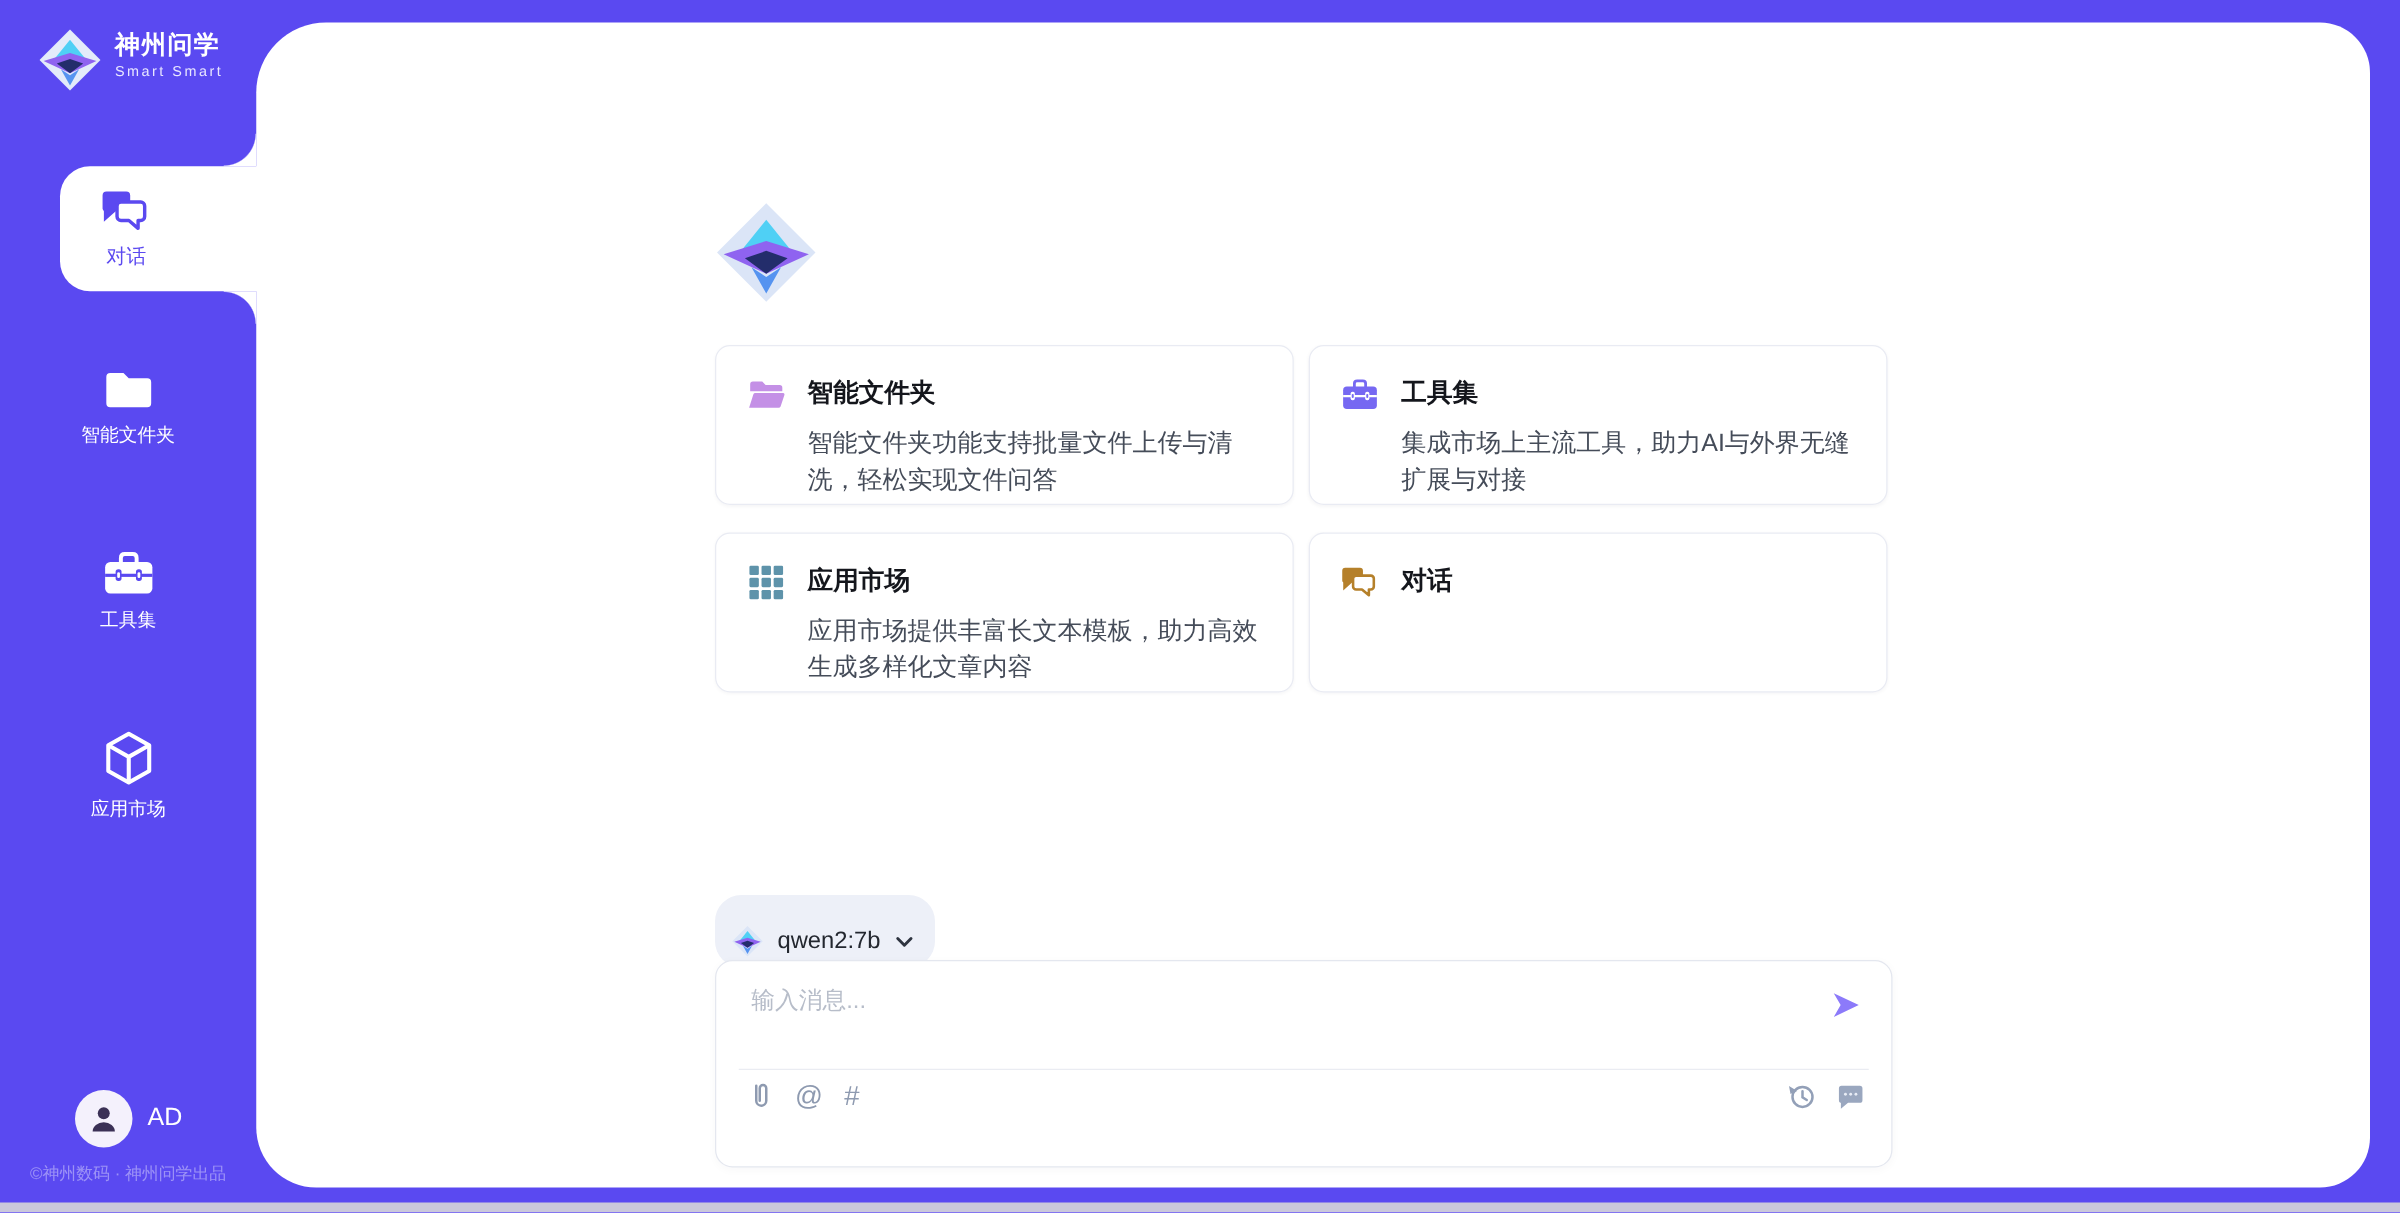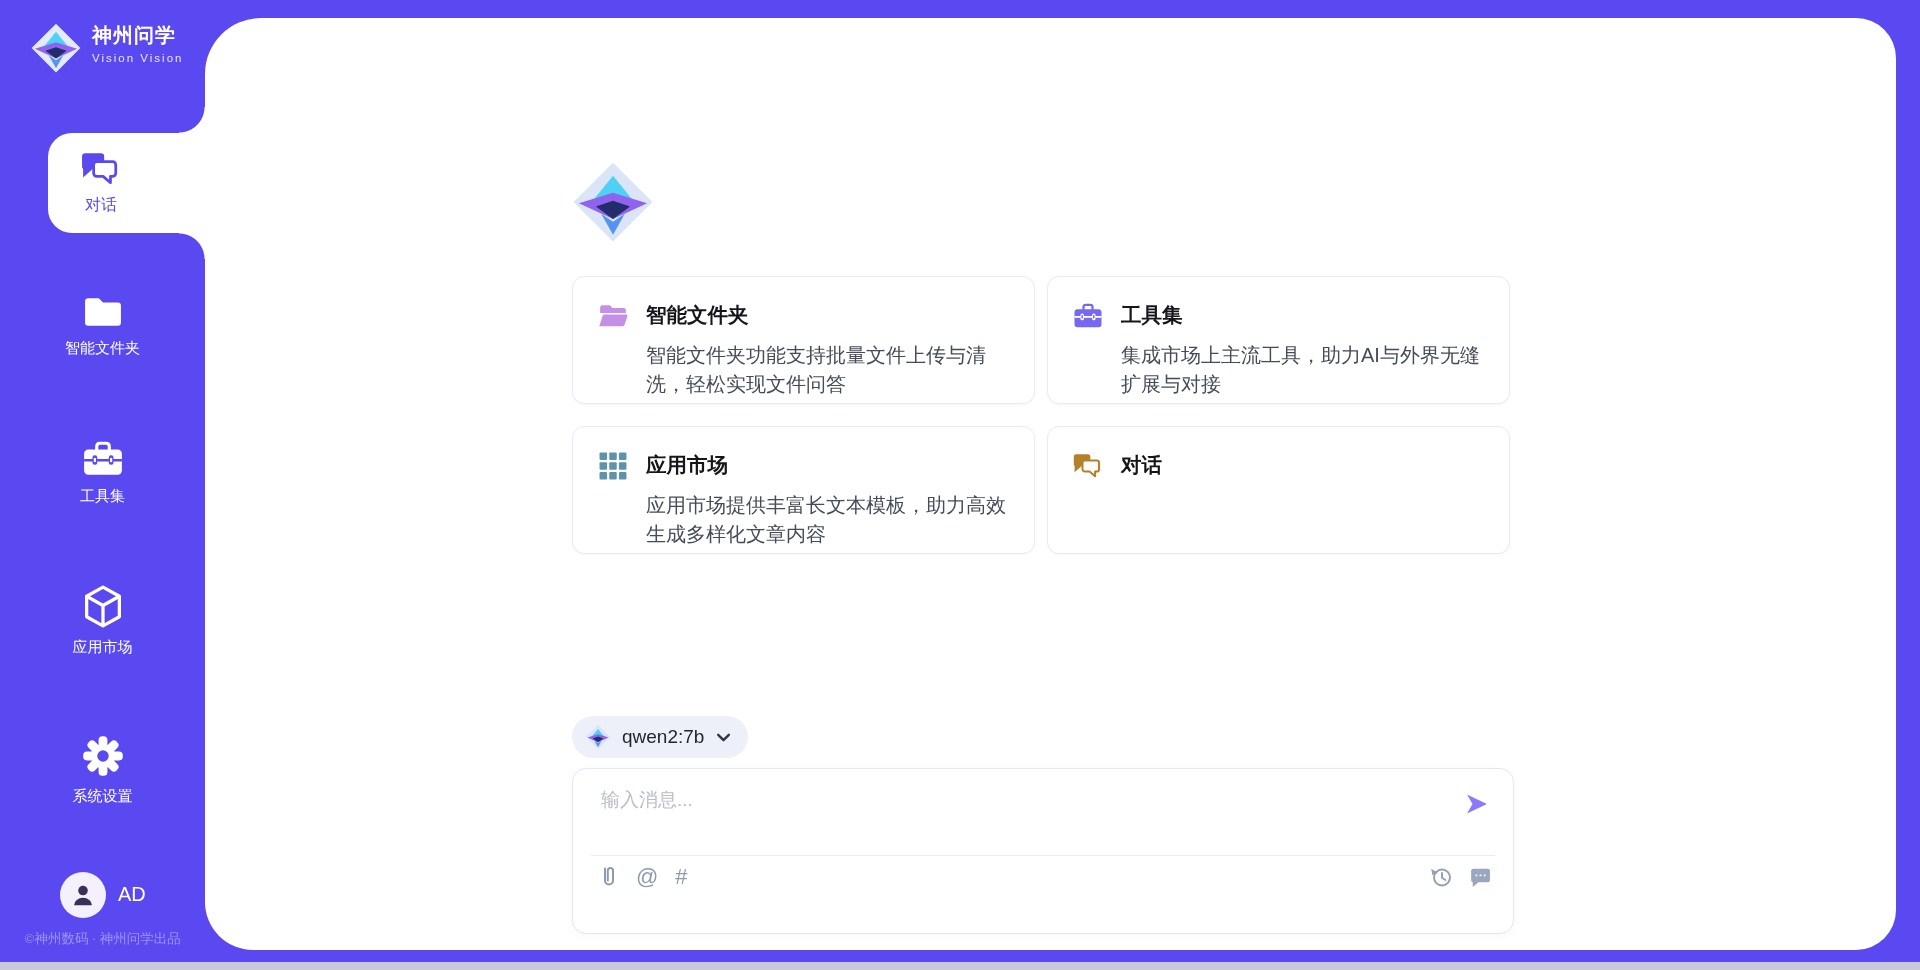--- a/index.html
+++ b/index.html
@@ -27,40 +27,40 @@
   .nav-item{position:absolute;left:0;width:205px;text-align:center;cursor:pointer;}
   .nav-item svg{display:block;margin:0 auto 9px auto;}
   .nav-item .label{color:#fff;font-size:15px;}
 
   .user-row{position:absolute;left:0;top:872px;width:188px;height:48px;cursor:pointer;}
   .avatar{position:absolute;left:60px;top:0;width:46px;height:46px;border-radius:50%;
           background:#f4f1fc;display:flex;align-items:center;justify-content:center;}
   .user-label{position:absolute;left:118px;top:11px;color:#fff;font-size:20px;font-weight:500;}
 
   .side-footer{position:absolute;left:0;top:930px;width:205px;text-align:center;
-               color:rgba(255,255,255,0.40);font-size:13.5px;font-family:Liberation Serif, serif;}
+               color:rgba(255,255,255,0.40);font-size:13.5px;}
 
   .bottom-strip{position:absolute;left:0;top:962px;width:1920px;height:8px;background:#cac8db;}
 
   
   .greeting{position:absolute;left:571px;top:160px;display:flex;align-items:center;gap:26px;}
   .greeting .gem{width:84px;height:84px;}
   .greeting h1{margin:0;font-size:27px;font-weight:bold;color:#15181f;letter-spacing:0.5px;}
 
   .cards{position:absolute;left:572px;top:276px;width:940px;display:grid;
          grid-template-columns:463px 463px;grid-column-gap:12px;grid-row-gap:22px;}
   .card{height:128px;background:#fff;border:1px solid #e9ebf3;border-radius:12px;box-sizing:border-box;
         padding:23px 26px 0 25px;box-shadow:0 1px 3px rgba(25,28,60,0.04);cursor:pointer;
         display:grid;grid-template-columns:48px 1fr;}
   .card .cicon{width:30px;height:28px;margin-top:2px;}
   .card .ctitle{font-size:20.5px;font-weight:bold;color:#14161c;line-height:30px;}
   .card .cdesc{grid-column:2;font-size:20px;line-height:29px;color:#454c59;margin-top:6px;}
 
   .model-pill{position:absolute;left:572px;top:716px;height:42px;border-radius:21px;background:#edf0f8;
-              display:flex;align-items:center;gap:11px;padding:0 16px 0 13px;cursor:pointer;}
+              display:flex;align-items:center;gap:11px;padding:16px 16px 0 13px;cursor:pointer;}
   .model-pill .gem{width:26px;height:26px;}
   .model-pill .mlabel{font-size:19px;color:#23272f;}
 
   .composer{position:absolute;left:572px;top:768px;width:942px;height:166px;background:#fff;
             border:1.5px solid #e4e7ef;border-radius:14px;box-sizing:border-box;
             box-shadow:0 2px 8px rgba(30,30,70,0.03);}
   .composer textarea{position:absolute;left:26px;top:16px;width:840px;height:62px;border:none;outline:none;
             resize:none;font-family:"Liberation Sans","DejaVu Sans",sans-serif;font-size:19px;color:#333;
             background:transparent;}
   .composer textarea::placeholder{color:#b7bdc9;}
@@ -81,21 +81,21 @@
   <div class="brand">
     <svg class="gem" viewBox="0 0 64 64">
       <polygon points="32,2 62,32 32,62 2,32" fill="#e3ebfa"></polygon>
       <polygon points="32,12 49,33 15,33" fill="#4fd0f5"></polygon>
       <polygon points="6,33 32,25 58,33 32,45" fill="#8f63f0"></polygon>
       <polygon points="32,31 45,35.5 32,45 19,35.5" fill="#232d6b"></polygon>
       <polygon points="32,47 41,41 32,57 23,41" fill="#3d85ef" opacity="0.85"></polygon>
     </svg>
     <div>
       <div class="brand-name">神州问学</div>
-      <div class="brand-sub">Vision Vision</div>
+      <div class="brand-sub">Smart Smart</div>
     </div>
   </div>
 
   <div class="corner top"></div>
   <div class="corner bottom"></div>
 
   <div class="active-tab">
     <svg width="40" height="36" viewBox="0 0 38 34">
       <path d="M4,2 h15 a3,3 0 0 1 3,3 v9 a3,3 0 0 1 -3,3 H11 l-9,8 v-8 a3,3 0 0 1 -1,-3 V5 a3,3 0 0 1 3,-3 z" fill="#5b49f0"></path>
       <path d="M15,10 h15 a3,3 0 0 1 3,3 v8 a3,3 0 0 1 -3,3 h-2 v6 l-7,-6 h-6 a3,3 0 0 1 -3,-3 v-8 a3,3 0 0 1 3,-3 z" fill="#ffffff" stroke="#5b49f0" stroke-width="2.6" stroke-linejoin="round"></path>
@@ -124,33 +124,20 @@
   </div>
 
   <div class="nav-item" style="top:584px;">
     <svg width="42" height="45" viewBox="0 0 40 44">
       <path d="M20,3 36,12 V32 L20,41 4,32 V12 Z" fill="none" stroke="#ffffff" stroke-width="3.2" stroke-linejoin="round"></path>
       <path d="M4,12 20,21 36,12 M20,21 V41" fill="none" stroke="#ffffff" stroke-width="3.2" stroke-linejoin="round"></path>
     </svg>
     <div class="label">应用市场</div>
   </div>
 
-  <div class="nav-item" style="top:734px;">
-    <svg width="44" height="44" viewBox="0 0 40 40">
-      <g fill="#ffffff">
-        <rect x="16" y="2" width="8" height="36" rx="3.5"></rect>
-        <rect x="16" y="2" width="8" height="36" rx="3.5" transform="rotate(45 20 20)"></rect>
-        <rect x="16" y="2" width="8" height="36" rx="3.5" transform="rotate(90 20 20)"></rect>
-        <rect x="16" y="2" width="8" height="36" rx="3.5" transform="rotate(135 20 20)"></rect>
-        <circle cx="20" cy="20" r="11"></circle>
-      </g>
-      <circle cx="20" cy="20" r="5.2" fill="#5a49f1"></circle>
-    </svg>
-    <div class="label">系统设置</div>
-  </div>
 
   <div class="user-row">
     <div class="avatar">
       <svg width="28" height="28" viewBox="0 0 44 44">
         <circle cx="22" cy="15" r="7.5" fill="#3b3156"></circle>
         <path d="M8,38 a14,11.5 0 0 1 28,0 z" fill="#3b3156"></path>
       </svg>
     </div>
     <div class="user-label">AD</div>
   </div>

